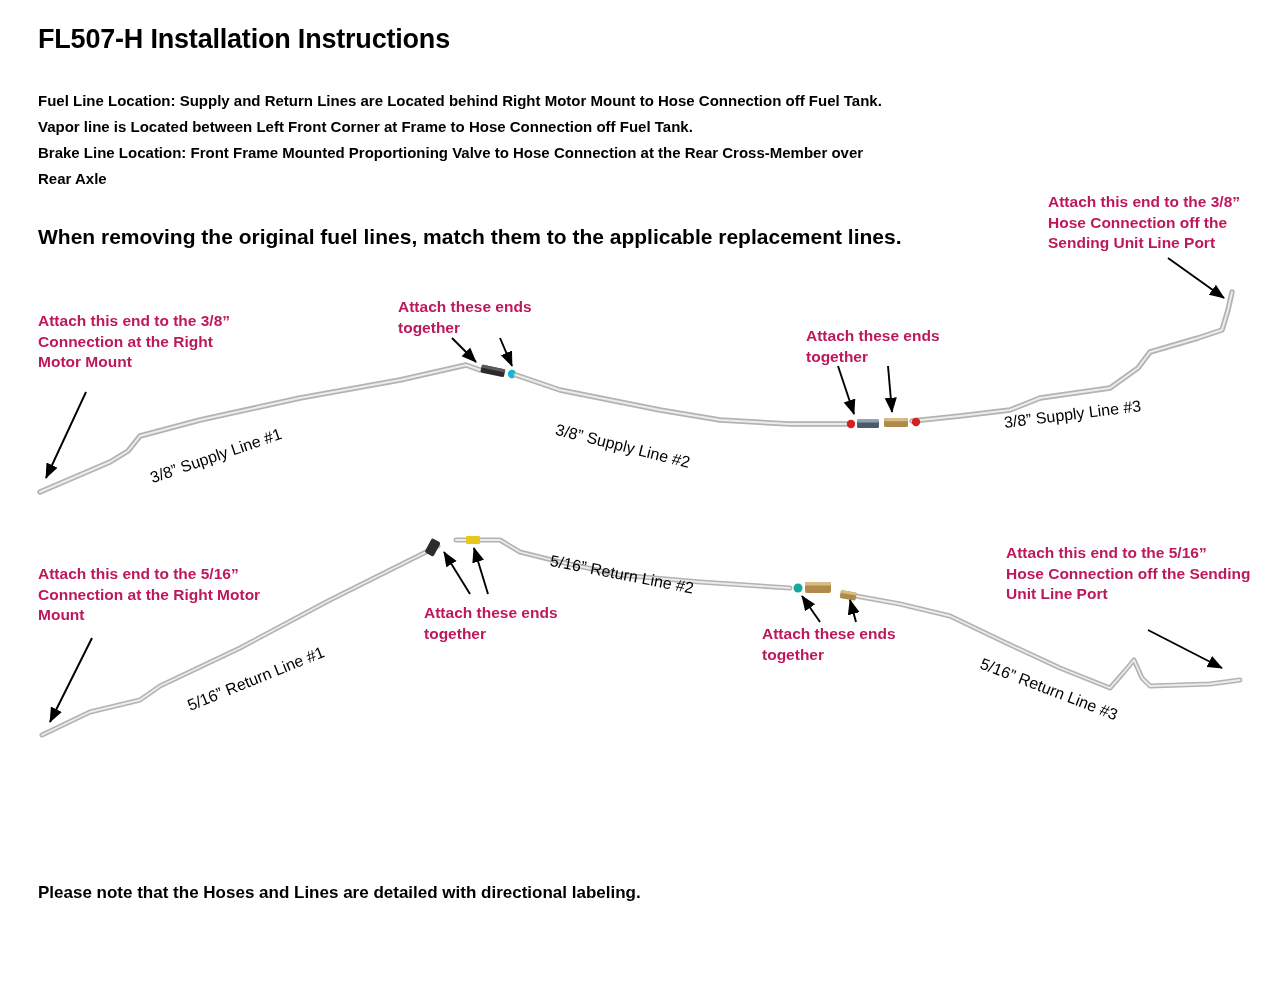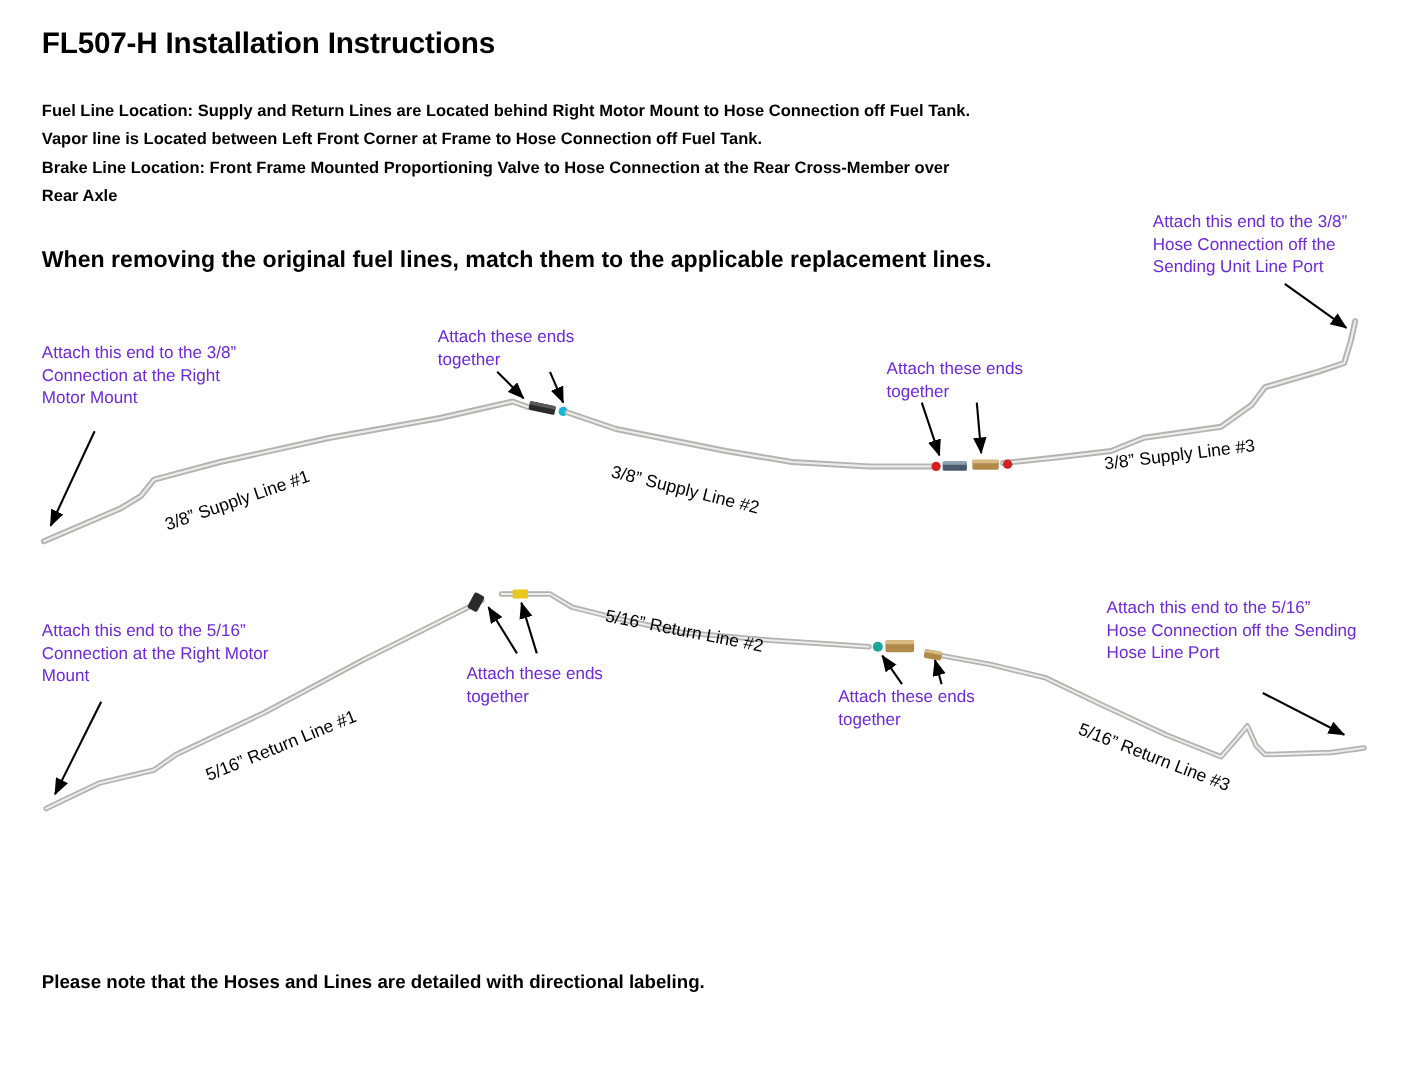--- a/index.html
+++ b/index.html
@@ -57,23 +57,23 @@
     font-size: 17px;
     font-weight: bold;
     line-height: 26px;
   }
   .footer-note div { white-space: nowrap; }
 
   
   .callout {
     position: absolute;
     font-size: 15.5px;
-    font-weight: normal;
+    font-weight: bold;
     line-height: 20.5px;
-    color: #6d28d9;
+    color: #be185d;
   }
   .callout.center { text-align: left; }
 
   
   .pipe-label {
     position: absolute;
     font-size: 16px;
     font-weight: normal;
     white-space: nowrap;
     transform-origin: left top;
@@ -225,21 +225,21 @@
 
   <div class="callout" style="left:38px; top:564px;">
     <div>Attach this end to the 5/16”</div>
     <div>Connection at the Right Motor</div>
     <div>Mount</div>
   </div>
 
   <div class="callout" style="left:1006px; top:543px;">
     <div>Attach this end to the 5/16”</div>
     <div>Hose Connection off the Sending</div>
-    <div>Hose Line Port</div>
+    <div>Unit Line Port</div>
   </div>
 
   <div class="callout center" style="left:424px; top:603px; width:150px;">
     <div>Attach these ends</div>
     <div>together</div>
   </div>
 
   <div class="callout center" style="left:762px; top:624px; width:150px;">
     <div>Attach these ends</div>
     <div>together</div>

